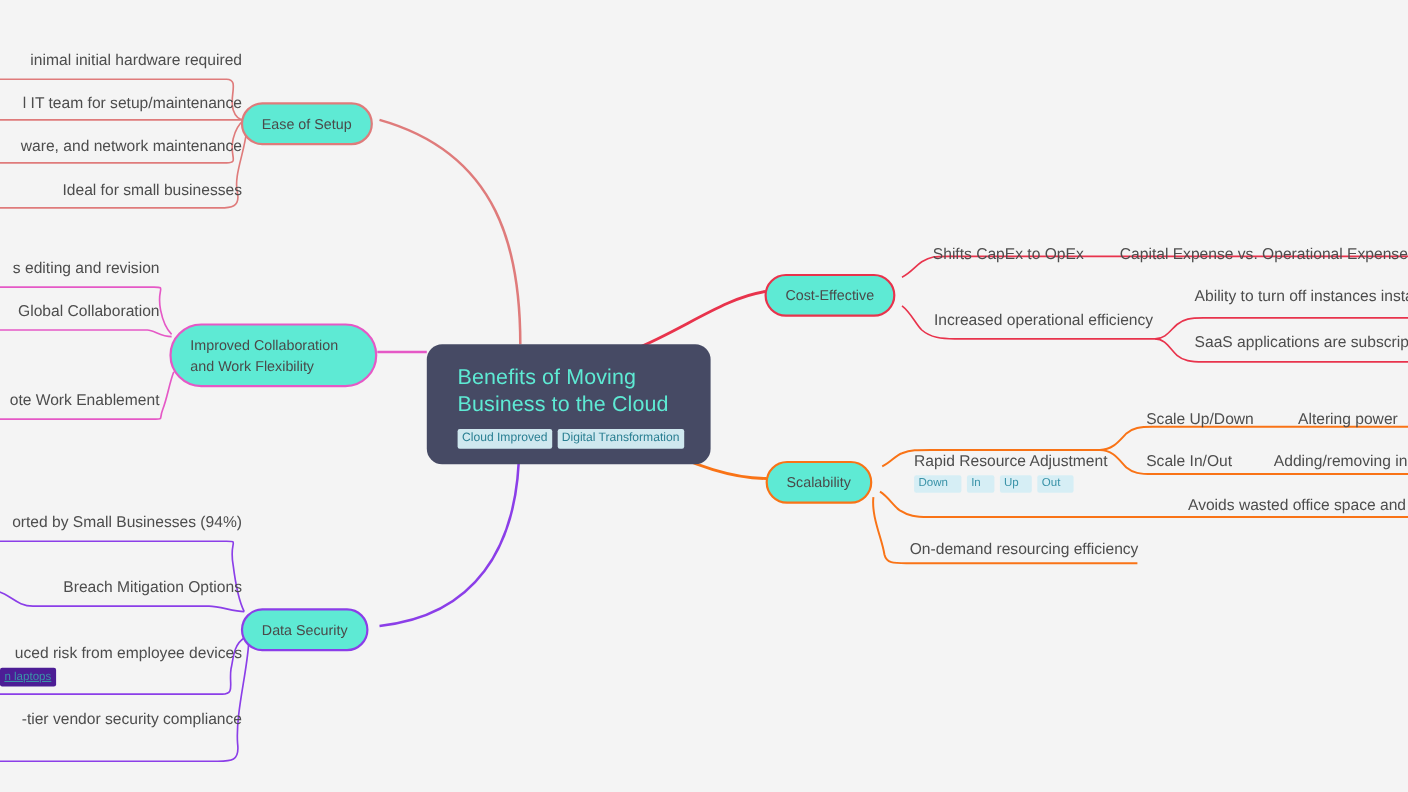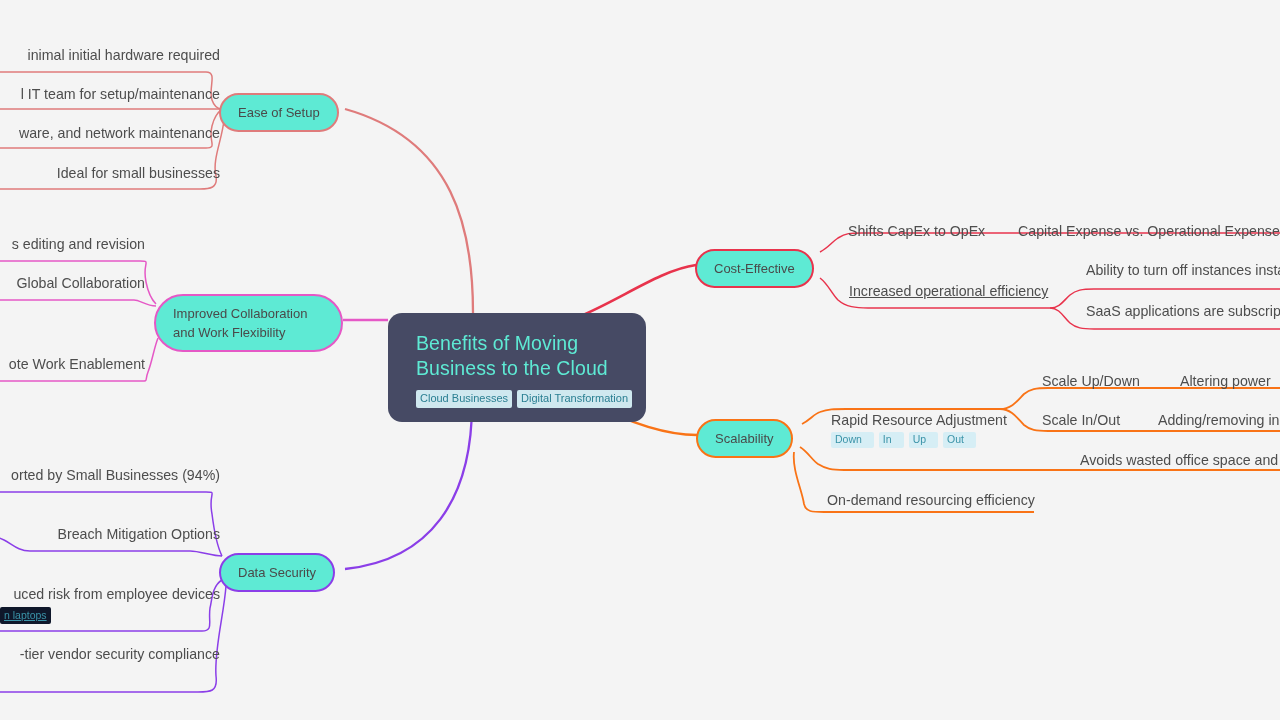--- a/index.html
+++ b/index.html
@@ -85,21 +85,21 @@
     margin-top: 3px;
   }
   .leaf-tags .tag {
     background: #d6eef5;
     color: #3a93a8;
     font-size: 10.5px;
     padding: 1px 12px 2px 4px;
   }
   .leaf-tag-single {
     position: absolute;
-    background: #0f172a;
+    background: #4c1d95;
     color: #3a93a8;
     font-size: 10.5px;
     line-height: 14px;
     padding: 1px 4px 2px 4px;
     border-radius: 2px;
     white-space: nowrap;
     z-index: 3;
     text-decoration: underline;
   }
 </style>
@@ -141,21 +141,21 @@
     <path d="M802 424 C 810 420 814 414 820 412 C 828 409 834 409 846 409 L 1000 409 C 1012 409 1018 400 1024 394 C 1030 389 1036 388 1048 388 L 1290 388" fill="none" stroke="#f97316" stroke-width="1.8"></path>
     <path d="M1000 409 C 1012 409 1018 419 1024 425 C 1030 430 1036 431 1048 431 L 1290 431" fill="none" stroke="#f97316" stroke-width="1.8"></path>
     <path d="M800 447 C 808 452 812 460 818 464 C 826 469 832 470 844 470 L 1058 470 C 1068 470 1072 470 1080 470 L 1290 470" fill="none" stroke="#f97316" stroke-width="1.8"></path>
     <path d="M794 452 C 792 470 802 490 804 504 C 806 512 812 512 824 512 L 1034 512" fill="none" stroke="#f97316" stroke-width="1.8"></path>
   </svg>
 
   <div class="central">
     <div class="central-title">Benefits of Moving
 Business to the Cloud</div>
     <div class="central-tags">
-      <span class="tag">Cloud Businesses</span>
+      <span class="tag">Cloud Improved</span>
       <span class="tag">Digital Transformation</span>
     </div>
   </div>
 
   <div class="pill" style="left:219px; top:93px; border-color:#df7b7b;">Ease of Setup</div>
   <div class="leaf r" style="left:-60px; top:46px; width:280px;">inimal initial hardware required</div>
   <div class="leaf r" style="left:-60px; top:85px; width:280px;">l IT team for setup/maintenance</div>
   <div class="leaf r" style="left:-60px; top:124px; width:280px;">ware, and network maintenance</div>
   <div class="leaf r" style="left:-60px; top:164px; width:280px;">Ideal for small businesses</div>
 
@@ -168,21 +168,21 @@
   <div class="pill" style="left:219px; top:553px; border-color:#8b3ee8;">Data Security</div>
   <div class="leaf r" style="left:-70px; top:466px; width:290px;">orted by Small Businesses (94%)</div>
   <div class="leaf r" style="left:-70px; top:525px; width:290px;">Breach Mitigation Options</div>
   <div class="leaf r" style="left:-70px; top:585px; width:290px;">uced risk from employee devices</div>
   <div class="leaf-tag-single" style="left:0px; top:607px;">n laptops</div>
   <div class="leaf r" style="left:-70px; top:645px; width:290px;">-tier vendor security compliance</div>
 
   <div class="pill" style="left:695px; top:249px; border-color:#e8334c;">Cost-Effective</div>
   <div class="leaf" style="left:848px; top:222px;">Shifts CapEx to OpEx</div>
   <div class="leaf" style="left:1018px; top:222px;">Capital Expense vs. Operational Expense</div>
-  <div class="leaf" style="left:849px; top:282px;text-decoration:underline;">Increased operational efficiency</div>
+  <div class="leaf" style="left:849px; top:282px;">Increased operational efficiency</div>
   <div class="leaf" style="left:1086px; top:261px;">Ability to turn off instances insta</div>
   <div class="leaf" style="left:1086px; top:302px;">SaaS applications are subscriptio</div>
 
   <div class="pill" style="left:696px; top:419px; border-color:#f97316;">Scalability</div>
   <div class="leaf" style="left:831px; top:381px;margin-top:30px;">
     <span>Rapid Resource Adjustment</span>
     <span class="leaf-tags">
       <span class="tag">Down</span>
       <span class="tag">In</span>
       <span class="tag">Up</span>

